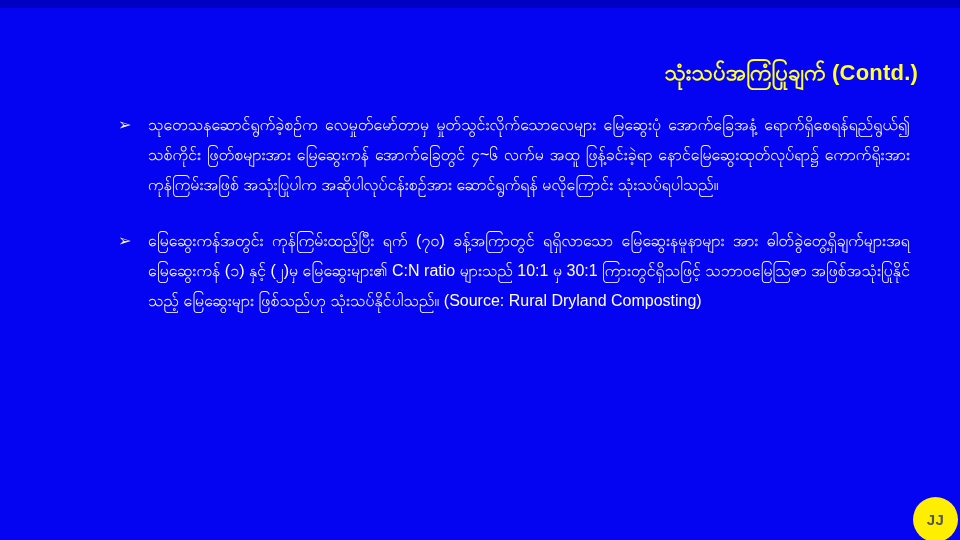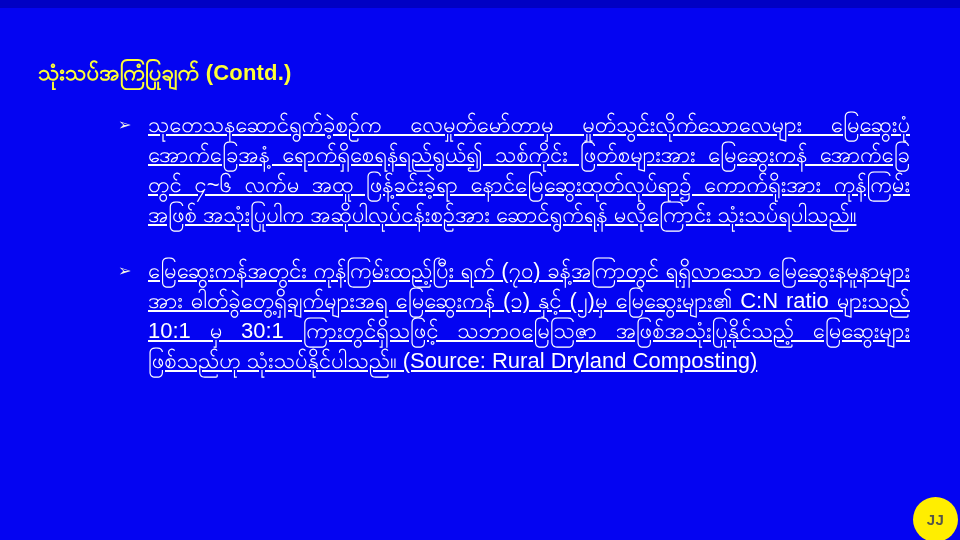--- a/index.html
+++ b/index.html
@@ -12,37 +12,38 @@
     background:#0404f2;overflow:hidden;
   }
   .top-strip{
     position:absolute;top:0;left:0;width:960px;height:8px;
     background:#0000c4;
   }
   .title{
     position:absolute;left:38px;top:58px;width:880px;
     color:#ffff33;font-size:22px;font-weight:bold;
     letter-spacing:0.2px;
+    text-align:right;
   }
   .content{
     position:absolute;left:118px;top:110px;width:792px;
   }
   .bullet-row{
     display:flex;align-items:flex-start;
     margin-bottom:26px;
   }
   .bullet-marker{
     flex:0 0 30px;
     color:#f2f2e6;font-size:16px;line-height:30px;
     user-select:none;
   }
   .bullet-text{
     flex:1;
-    color:#ffffff;font-size:22px;line-height:30px;
-    text-align:justify;text-align-last:left;text-decoration:underline;
+    color:#ffffff;font-size:16px;line-height:30px;
+    text-align:justify;text-align-last:left;
   }
   .badge{
     position:absolute;left:913px;top:497px;
     width:45px;height:45px;border-radius:50%;
     background:#ffee00;
     display:flex;align-items:center;justify-content:center;
     color:#55554a;font-size:15px;font-weight:bold;
     letter-spacing:0.5px;
   }
 </style>

